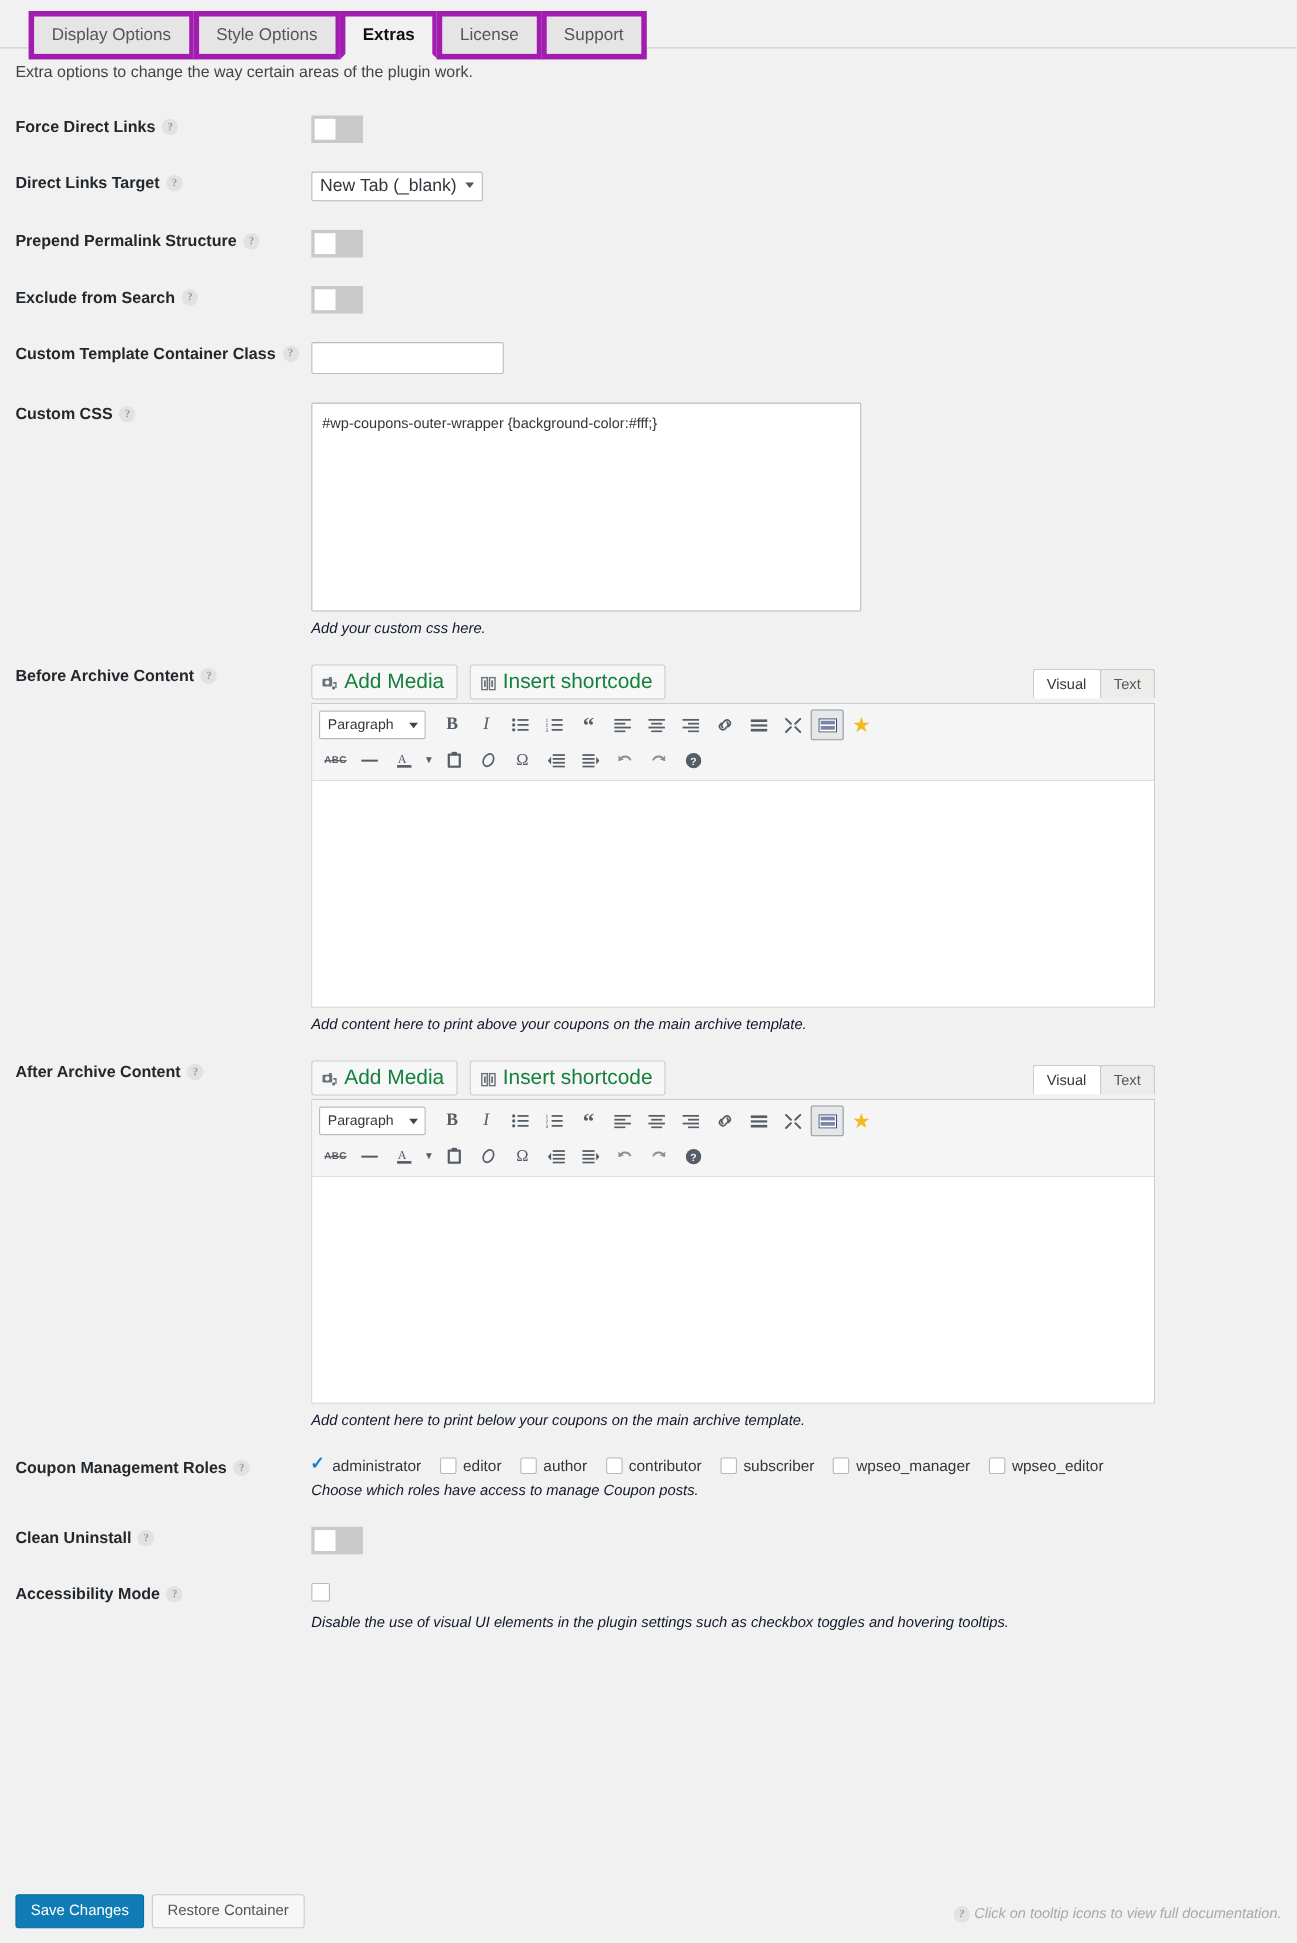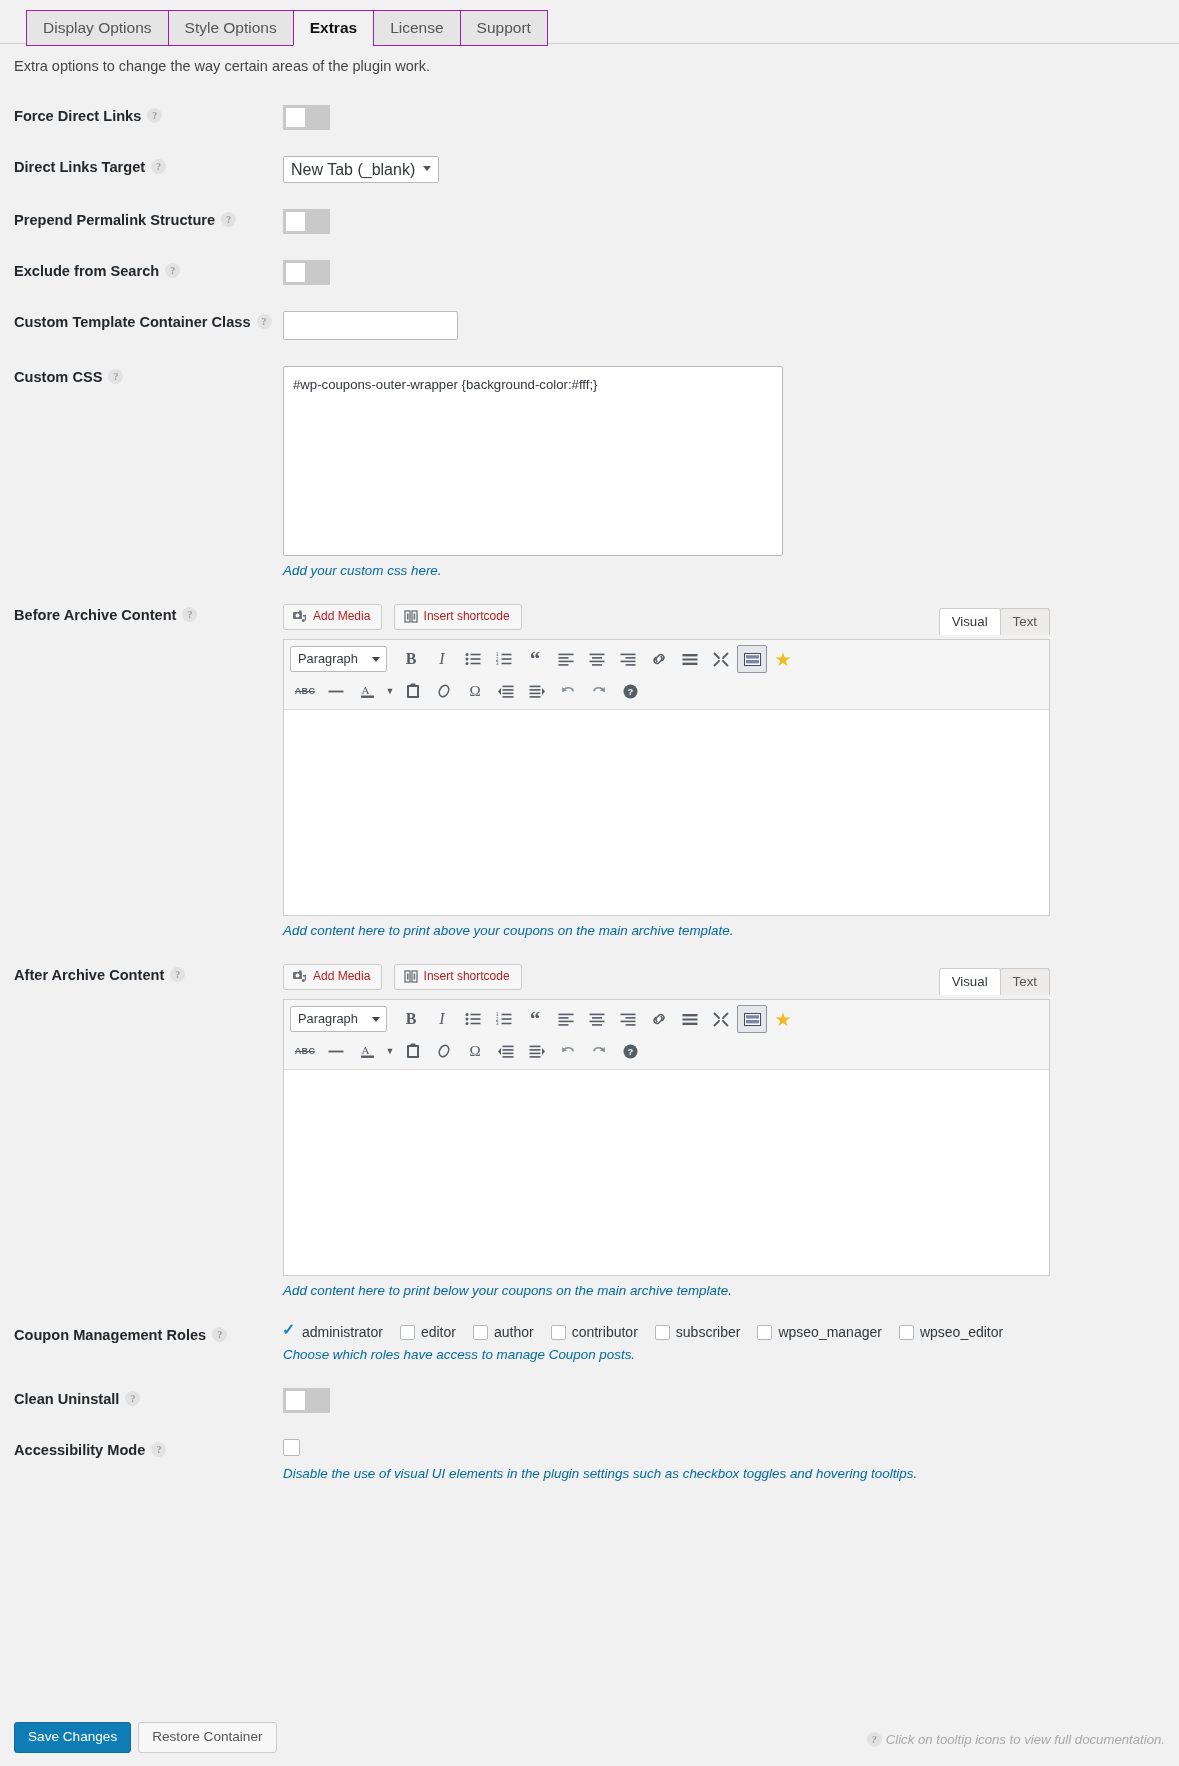--- a/index.html
+++ b/index.html
@@ -19,21 +19,21 @@
     position:relative;
     height:44px;
     padding:10px 0 0 26px;
     border-bottom:1px solid #ccc;
     background:#f1f1f1;
   }
   .tab{
     display:inline-block;
     padding:8px 16px 9px 16px;
     margin:0 -1px -1px 0;
-    border:1px solid #a21caf;
+    border:5px solid #a21caf;
     background:#e5e5e5;
     color:#555;
     font-size:15.5px;
     line-height:1.1;
     vertical-align:bottom;
     cursor:pointer;
   }
   .tab.active{
     background:#f1f1f1;
     border-bottom-color:#f1f1f1;
@@ -151,34 +151,34 @@
     font-family:"Liberation Sans", sans-serif;
     resize:none;
     overflow:hidden;
     position:relative;
     line-height:1.45;
   }
 
   .help-text{
     font-style:italic;
     font-size:13.4px;
-    color:#0369a1;
+    color:#0f172a;
     margin-top:7px;
   }
 
   
   .editor-wrap{ width:767px; position:relative; }
   .media-row{ margin-bottom:5px; position:relative; height:30px; }
   .wp-btn{
     display:inline-block;
     border:1px solid #ccc;
     background:#f7f7f7;
-    color:#b91c1c;
+    color:#15803d;
     border-radius:3px;
-    font-size:12px;
+    font-size:19px;
     padding:5px 11px 6px 9px;
     line-height:1;
     cursor:pointer;
     vertical-align:middle;
     margin-right:7px;
   }
   .wp-btn .gi{ margin-right:6px; vertical-align:-3px; display:inline-block; }
 
   .vt-tabs{
     position:absolute;

